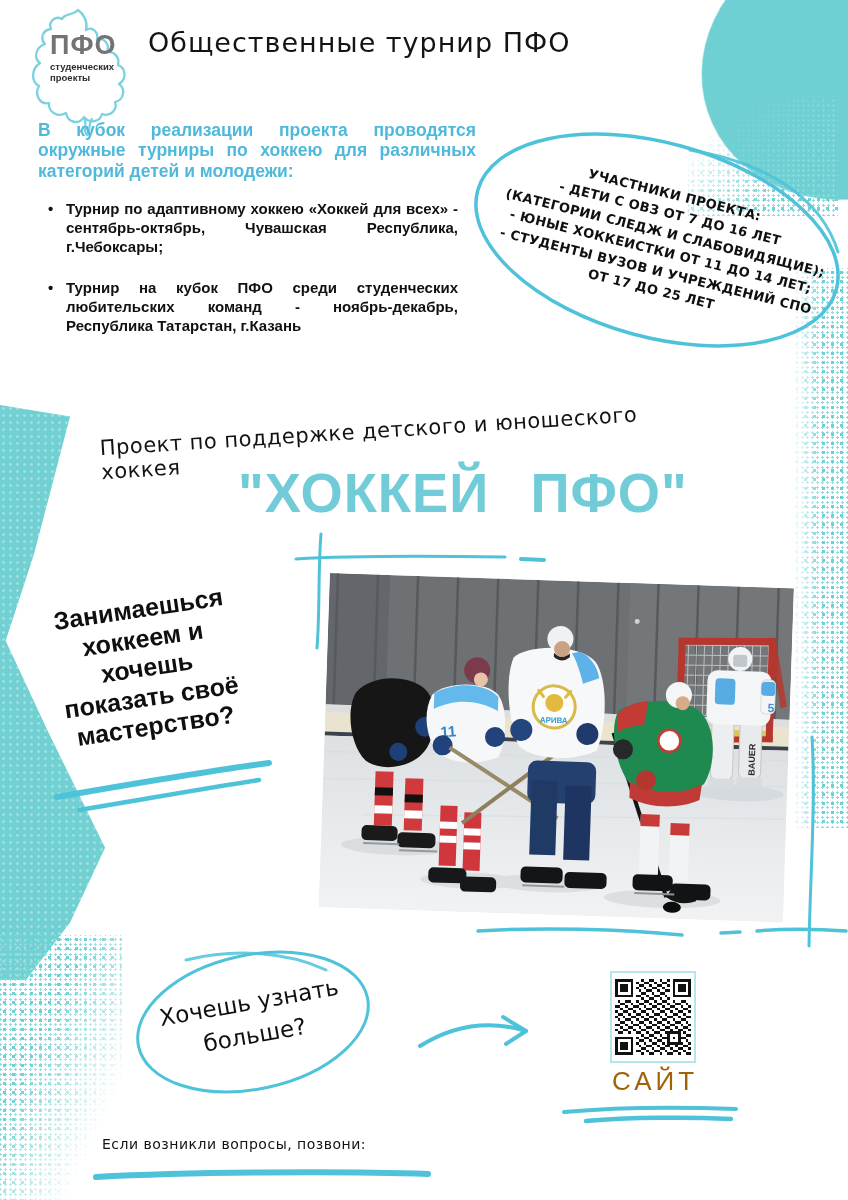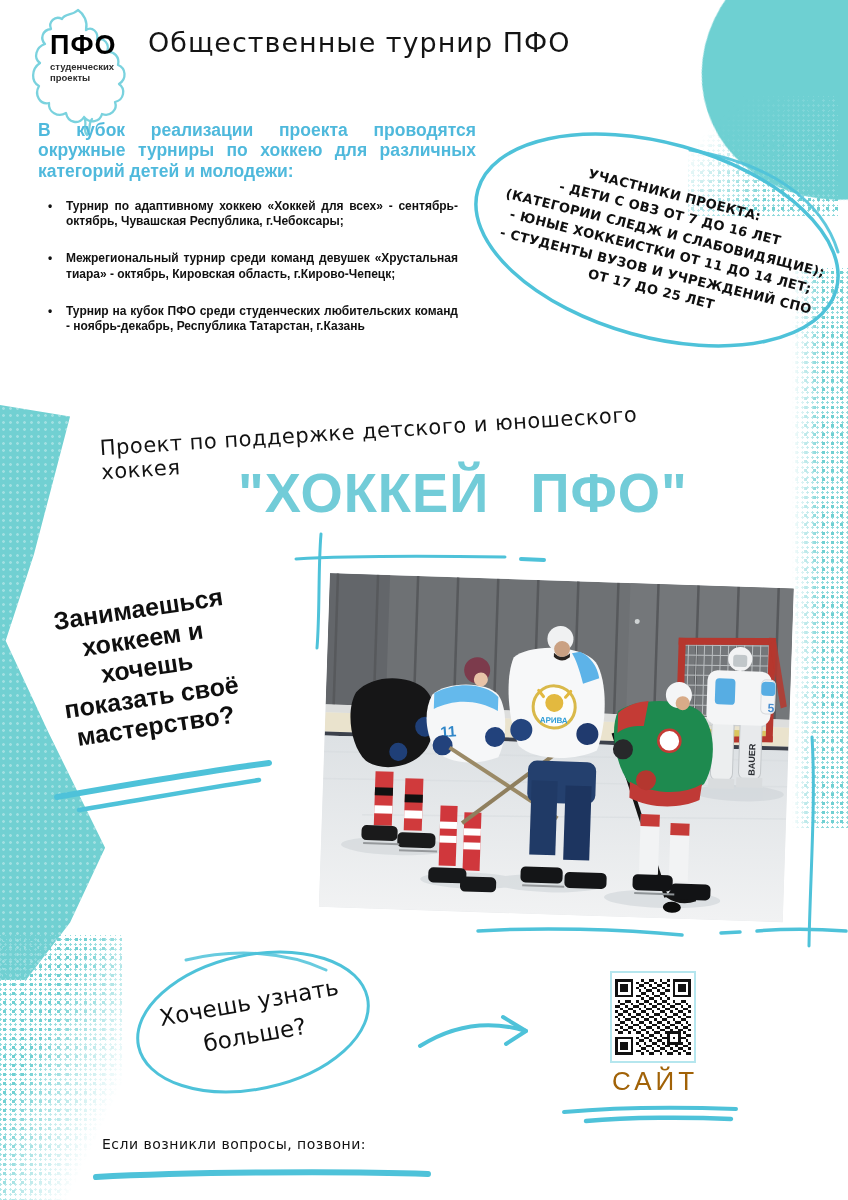--- a/index.html
+++ b/index.html
@@ -24,31 +24,31 @@
       mask-image:linear-gradient(115deg,#000 35%,transparent 78%);}
   .speckle-r{left:792px;top:268px;width:56px;height:560px;
       -webkit-mask-image:linear-gradient(to left,#000 45%,transparent 100%);
       mask-image:linear-gradient(to left,#000 45%,transparent 100%);}
   .speckle-blob{left:688px;top:96px;width:150px;height:120px;
       -webkit-mask-image:linear-gradient(315deg,#000 30%,transparent 80%);
       mask-image:linear-gradient(315deg,#000 30%,transparent 80%);}
 
   
   .logo-map{left:16px;top:2px;width:126px;height:136px;}
-  .logo-abbr{left:50px;top:30px;font-weight:800;font-size:27px;letter-spacing:1px;color:#000000;}
+  .logo-abbr{left:50px;top:30px;font-weight:800;font-size:27px;letter-spacing:1px;color:#737373;}
   .logo-cap{left:50px;top:61px;font-size:9.5px;line-height:1.2;font-weight:700;color:#2c2c2c;}
 
   .page-title{left:148px;top:27px;font-size:27px;letter-spacing:1px;color:#141414;}
 
   
   .intro{left:38px;top:120px;width:438px;font-weight:700;font-size:17.5px;
          line-height:1.17;color:#4fb9dc;text-align:justify;}
   .bullets{left:38px;top:199px;width:420px;}
   .bullet-item{position:relative;padding-left:28px;margin-bottom:22px;
-         font-weight:700;font-size:12px;line-height:1.27;text-align:justify;color:#111;}
+         font-weight:700;font-size:15px;line-height:1.27;text-align:justify;color:#111;}
   .bullet-item::before{content:"•";position:absolute;left:10px;top:0;}
 
   
   .participants{left:468px;top:142px;width:390px;height:200px;display:flex;
       flex-direction:column;justify-content:center;align-items:center;
       transform:rotate(14deg);font-weight:700;font-size:13px;line-height:1.5;
       letter-spacing:.3px;color:#101010;text-align:center;}
 
   
   .subtitle{left:100px;top:418px;width:580px;transform:rotate(-3.6deg);
@@ -96,21 +96,20 @@
   <div>студенческих</div>
   <div>проекты</div>
 </div>
 
 <div class="abs page-title hand">Общественные турнир ПФО</div>
 
 <div class="abs intro">В кубок реализации проекта проводятся окружные турниры по хоккею для различных категорий детей и молодежи:</div>
 
 <div class="abs bullets">
   <div class="bullet-item">Турнир по адаптивному хоккею «Хоккей для всех» - сентябрь-октябрь, Чувашская Республика, г.Чебоксары;</div>
-  <div class="bullet-item">Межрегиональный турнир среди команд девушек «Хрустальная тиара» - октябрь, Кировская область, г.Кирово-Чепецк;</div>
   <div class="bullet-item">Турнир на кубок ПФО среди студенческих любительских команд - ноябрь-декабрь, Республика Татарстан, г.Казань</div>
 </div>
 
 <div class="abs participants hand">
   <div>УЧАСТНИКИ ПРОЕКТА:</div>
   <div>- ДЕТИ С ОВЗ ОТ 7 ДО 16 ЛЕТ</div>
   <div>(КАТЕГОРИИ СЛЕДЖ И СЛАБОВИДЯЩИЕ);</div>
   <div>- ЮНЫЕ ХОККЕИСТКИ ОТ 11 ДО 14 ЛЕТ;</div>
   <div>- СТУДЕНТЫ ВУЗОВ И УЧРЕЖДЕНИЙ СПО</div>
   <div>ОТ 17 ДО 25 ЛЕТ</div>

